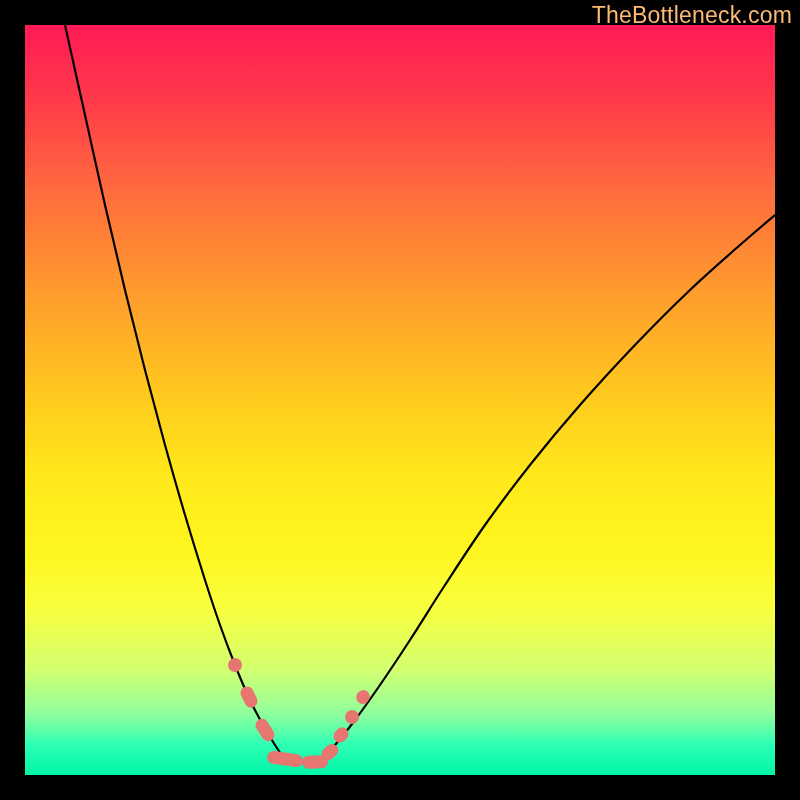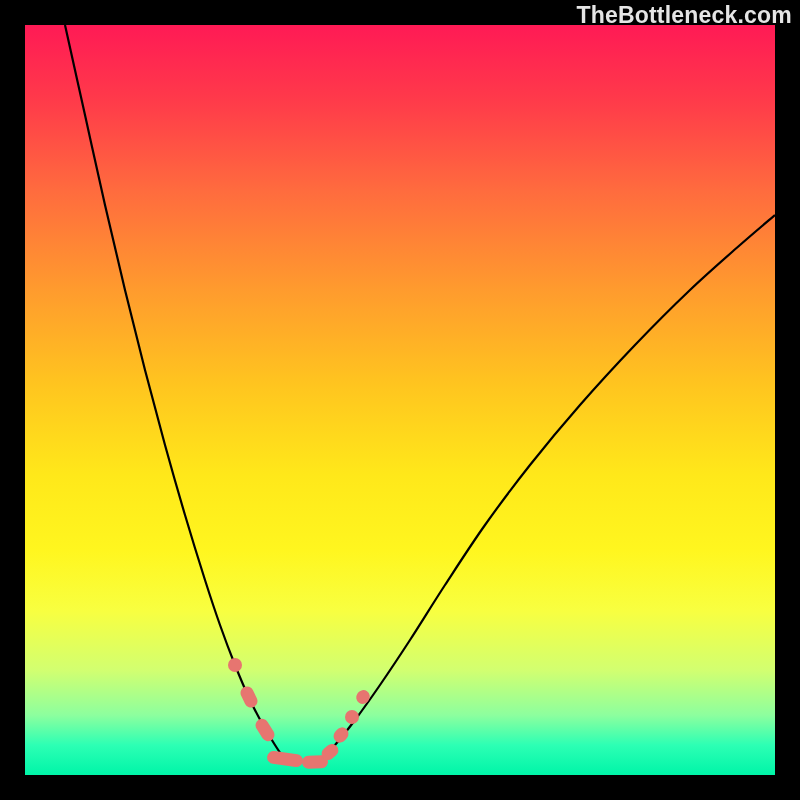--- a/index.html
+++ b/index.html
@@ -29,22 +29,22 @@
       #8dff9e 92%,
       #2dffb4 96%,
       #00f5a8 100%);
   }
   .watermark {
     position: absolute;
     top: 2px;
     right: 8px;
     font-family: Arial, Helvetica, sans-serif;
     font-size: 23px;
-    font-weight: 700;
-    color: #e5e5e5;
+    font-weight: 400;
+    color: #fdba74;
     letter-spacing: 0.2px;
   }
   svg.curves {
     position: absolute;
     left: 0; top: 0;
     width: 750px; height: 750px;
   }
   .curve { fill: none; stroke: #000; stroke-width: 2.2; }
   .marker { fill: #e77570; }
 </style>

